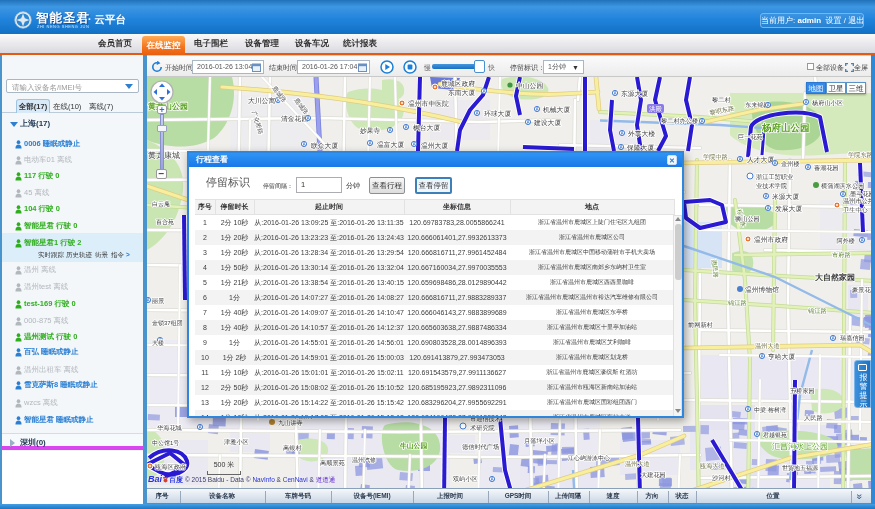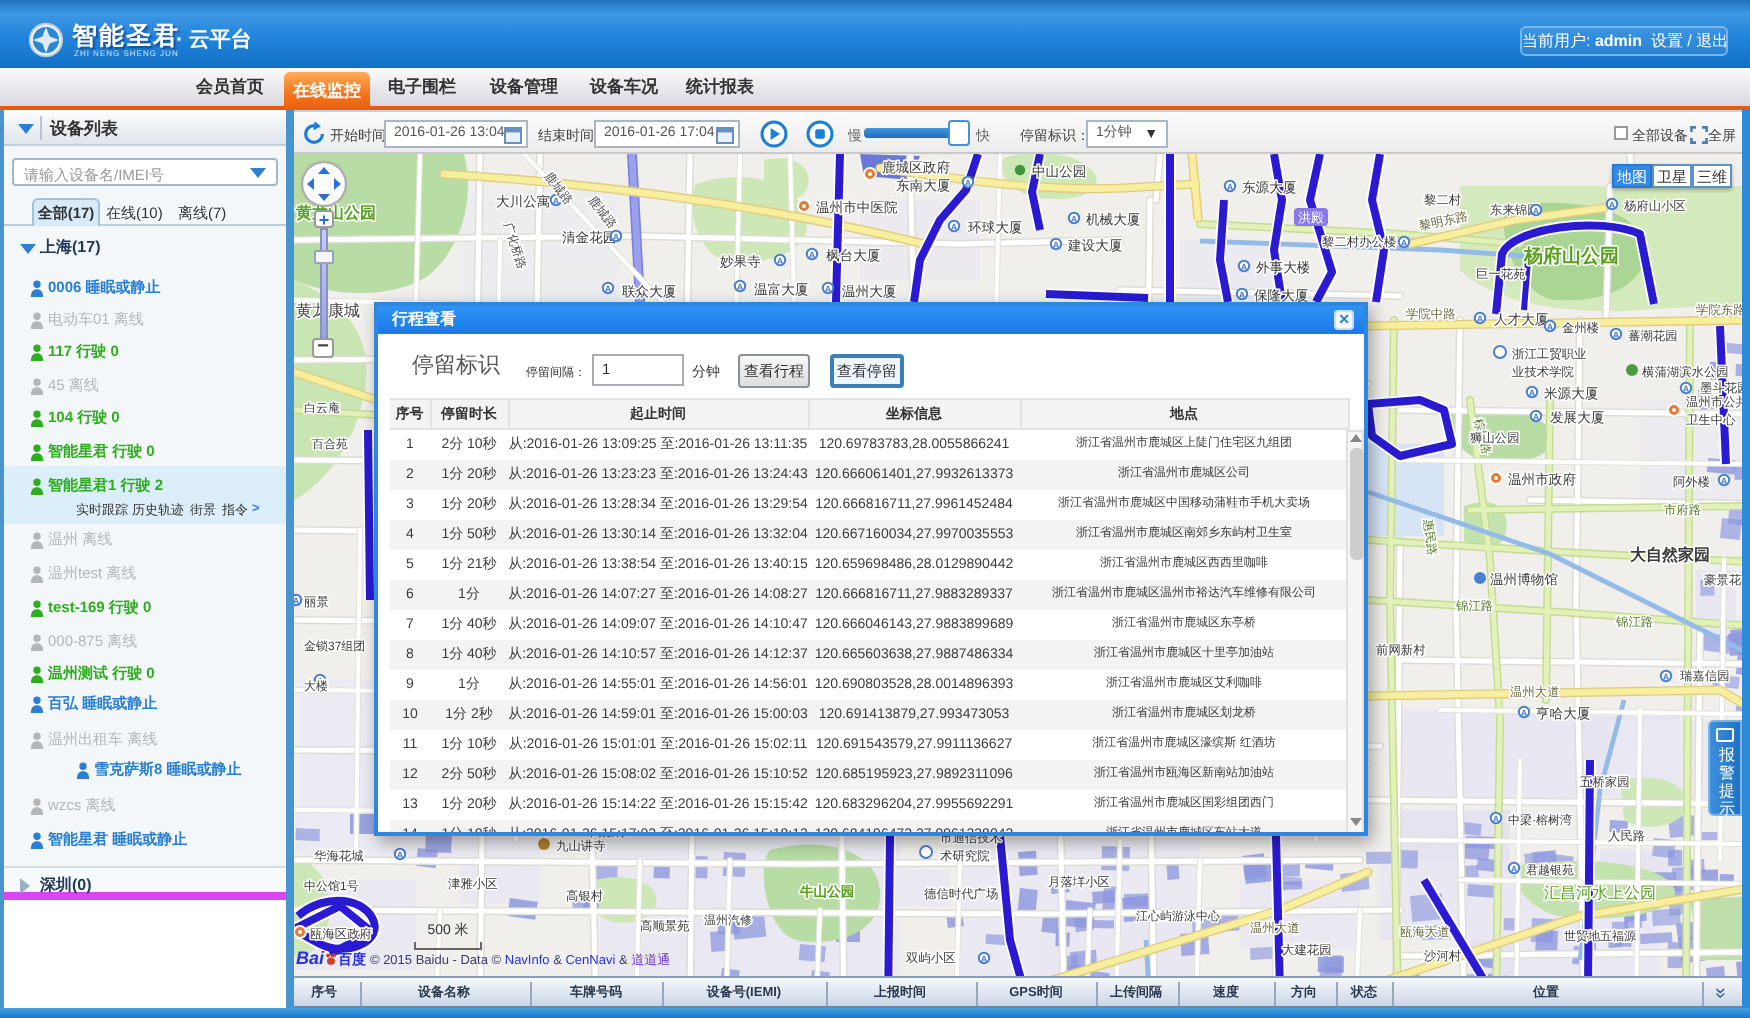--- a/index.html
+++ b/index.html
@@ -705,25 +705,20 @@
 <div id="nav">
   <div class="navtab" style="left:97px;width:36px;">会员首页</div>
   <div class="navtab" style="left:193px;width:36px;">电子围栏</div>
   <div class="navtab" style="left:244px;width:36px;">设备管理</div>
   <div class="navtab" style="left:294px;width:36px;">设备车况</div>
   <div class="navtab" style="left:342px;width:36px;">统计报表</div>
 </div>
 <div id="tabActive">在线监控</div>
 
 <div id="sidebar">
-  <div id="sbHead">
-      <div class="tri"></div>
-      <div class="sep"></div>
-      <div class="t">设备列表</div>
-    </div>
   <div id="sbSearch">
       <div class="ph">请输入设备名/IMEI号</div>
       <div class="dd"></div>
     </div>
   <div id="sbTabs">
       <div class="on">全部(17)</div>
       <div class="t2">在线(10)</div>
       <div class="t3">离线(7)</div>
     </div>
   <div class="treerow" style="top:63px;padding-left:12px;">
@@ -823,21 +818,21 @@
         </svg>
         <div class="nm">百弘 睡眠或静止</div>
       </div>
   <div class="dev o" style="top:307px;">
         <svg width="7" height="9" viewBox="0 0 8 10">
           <circle cx="4" cy="2.3" r="2.1" fill="#b2b7bc"></circle>
           <path d="M0.5 9.5 C0.5 6.3 2 5.1 4 5.1 C6 5.1 7.5 6.3 7.5 9.5 Z" fill="#b2b7bc"></path>
         </svg>
         <div class="nm">温州出租车 离线</div>
       </div>
-  <div class="dev b" style="top:322px;margin-left:23px;">
+  <div class="dev b" style="top:322px;">
         <svg width="7" height="9" viewBox="0 0 8 10">
           <circle cx="4" cy="2.3" r="2.1" fill="#2a7fd2"></circle>
           <path d="M0.5 9.5 C0.5 6.3 2 5.1 4 5.1 C6 5.1 7.5 6.3 7.5 9.5 Z" fill="#2a7fd2"></path>
         </svg>
         <div class="nm">雪克萨斯8 睡眠或静止</div>
       </div>
   <div class="dev o" style="top:340px;">
         <svg width="7" height="9" viewBox="0 0 8 10">
           <circle cx="4" cy="2.3" r="2.1" fill="#b2b7bc"></circle>
           <path d="M0.5 9.5 C0.5 6.3 2 5.1 4 5.1 C6 5.1 7.5 6.3 7.5 9.5 Z" fill="#b2b7bc"></path>

